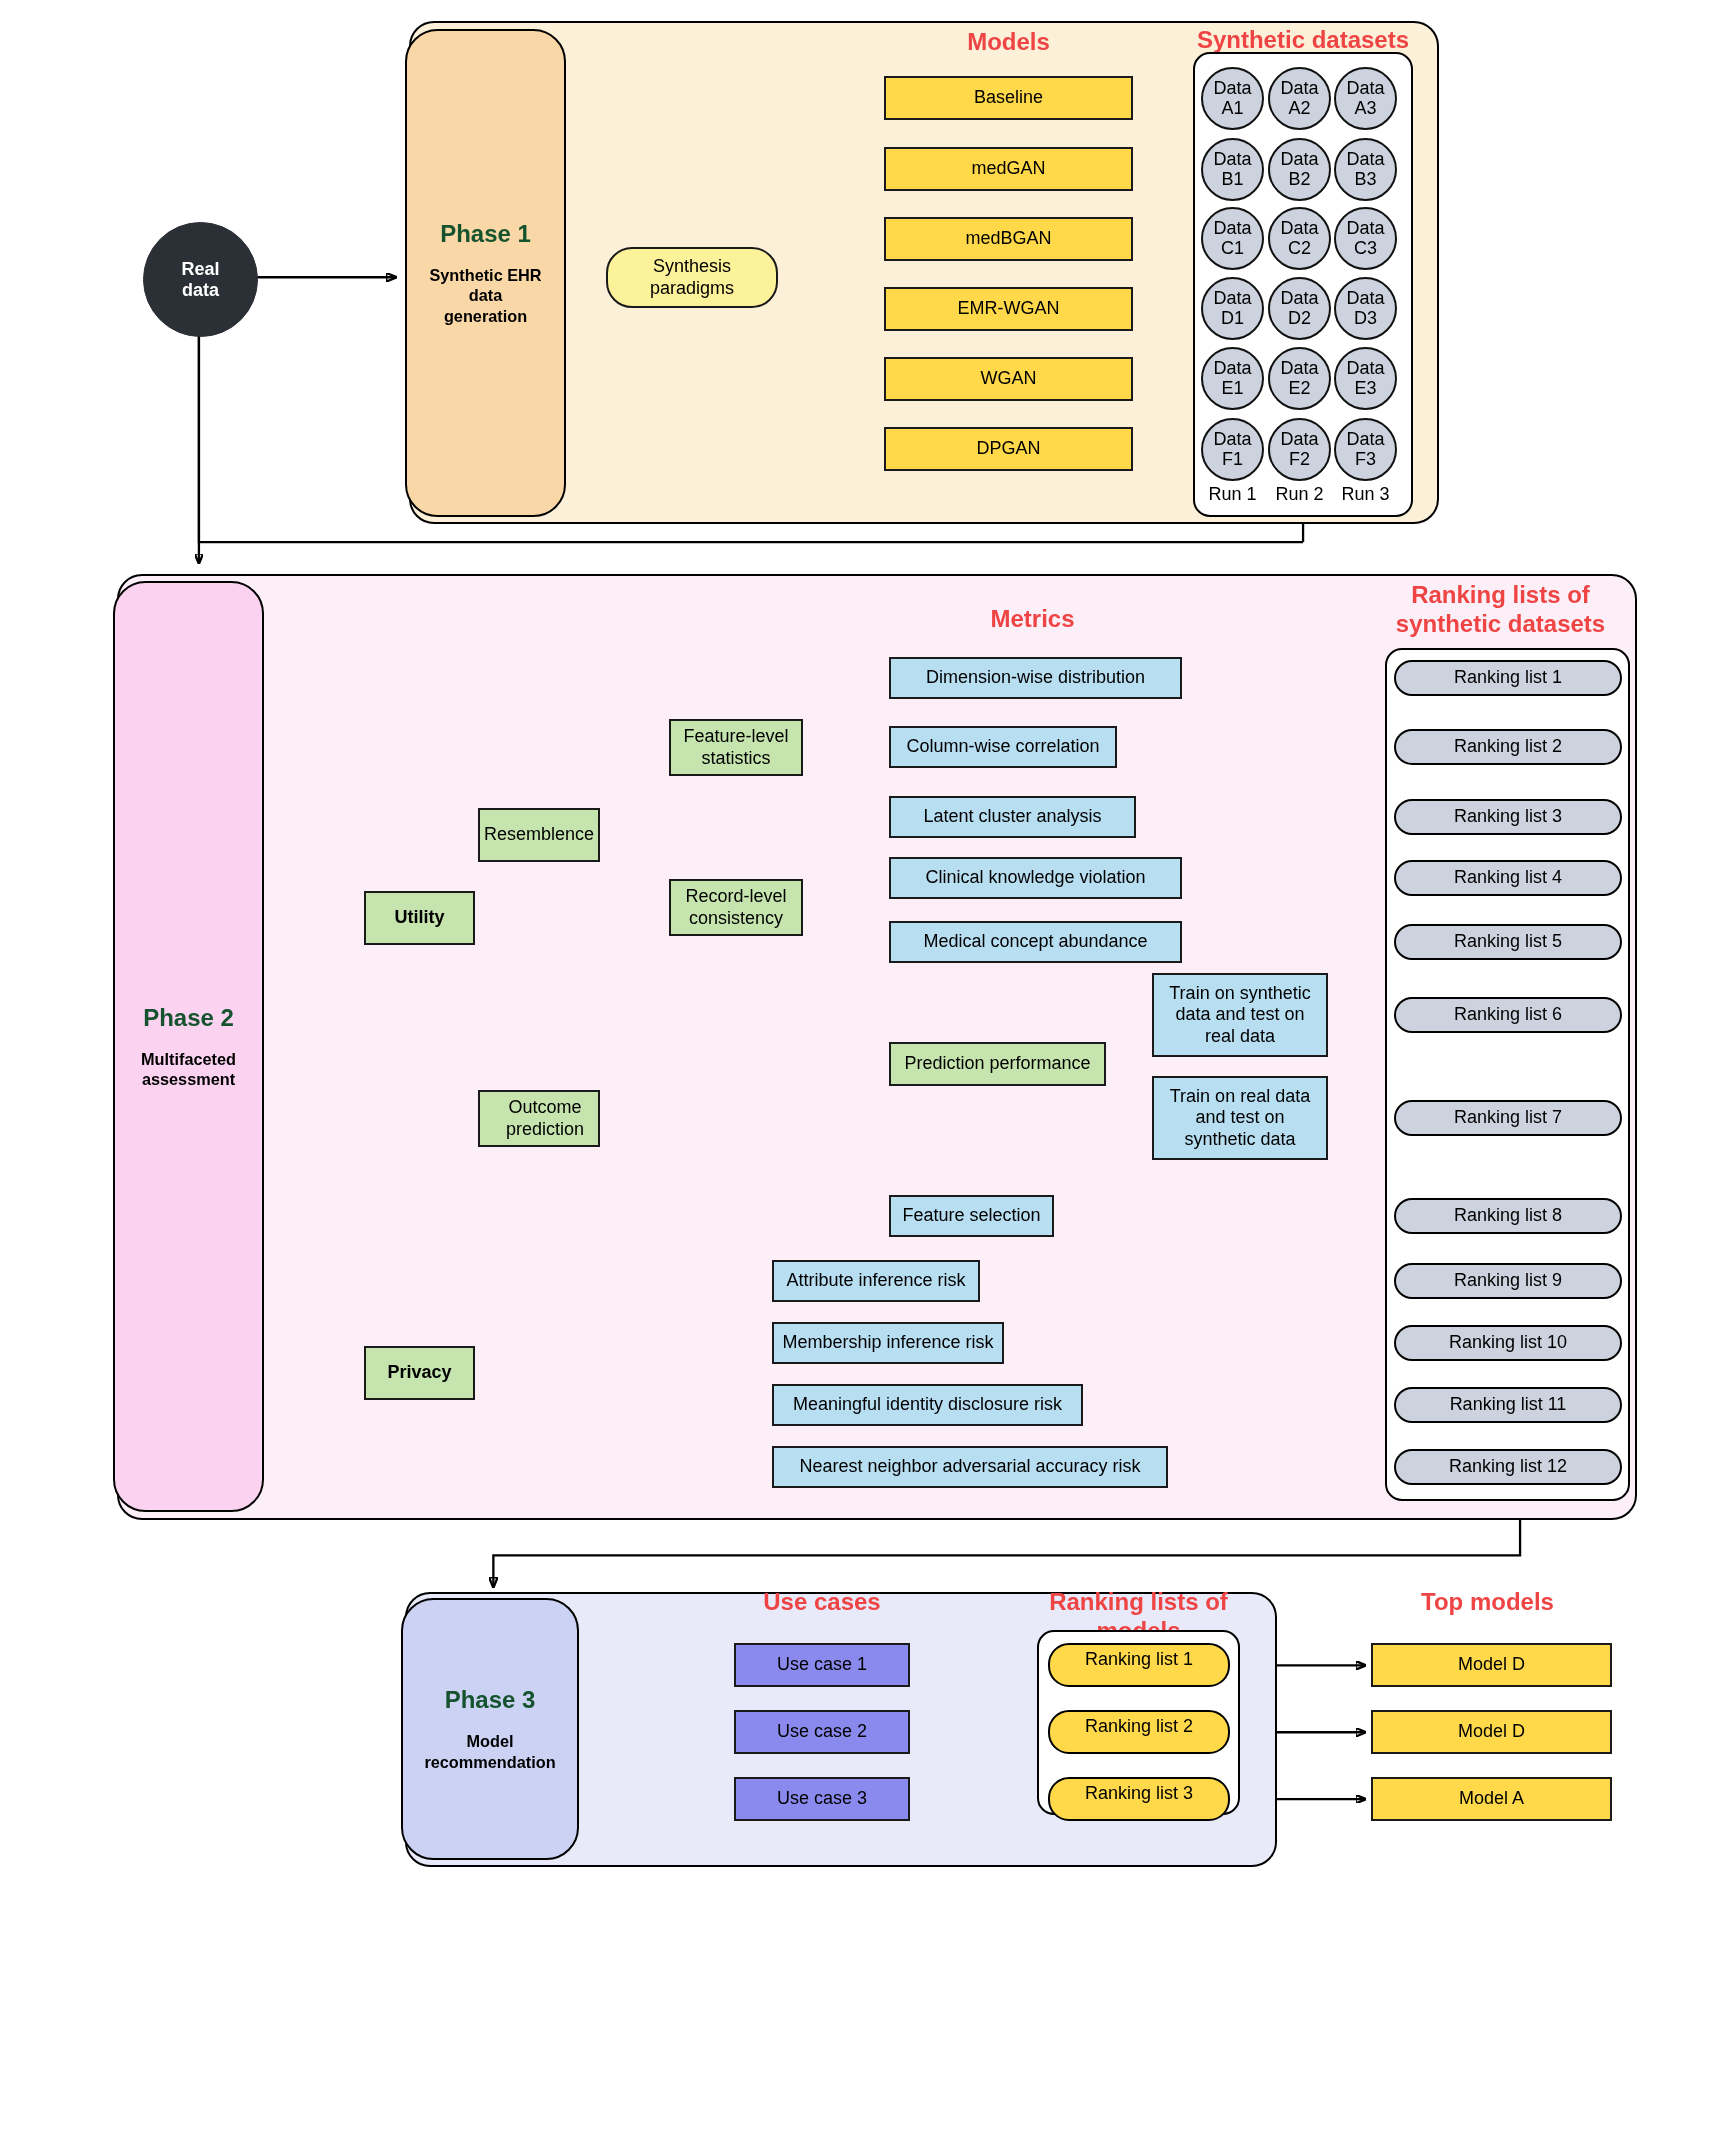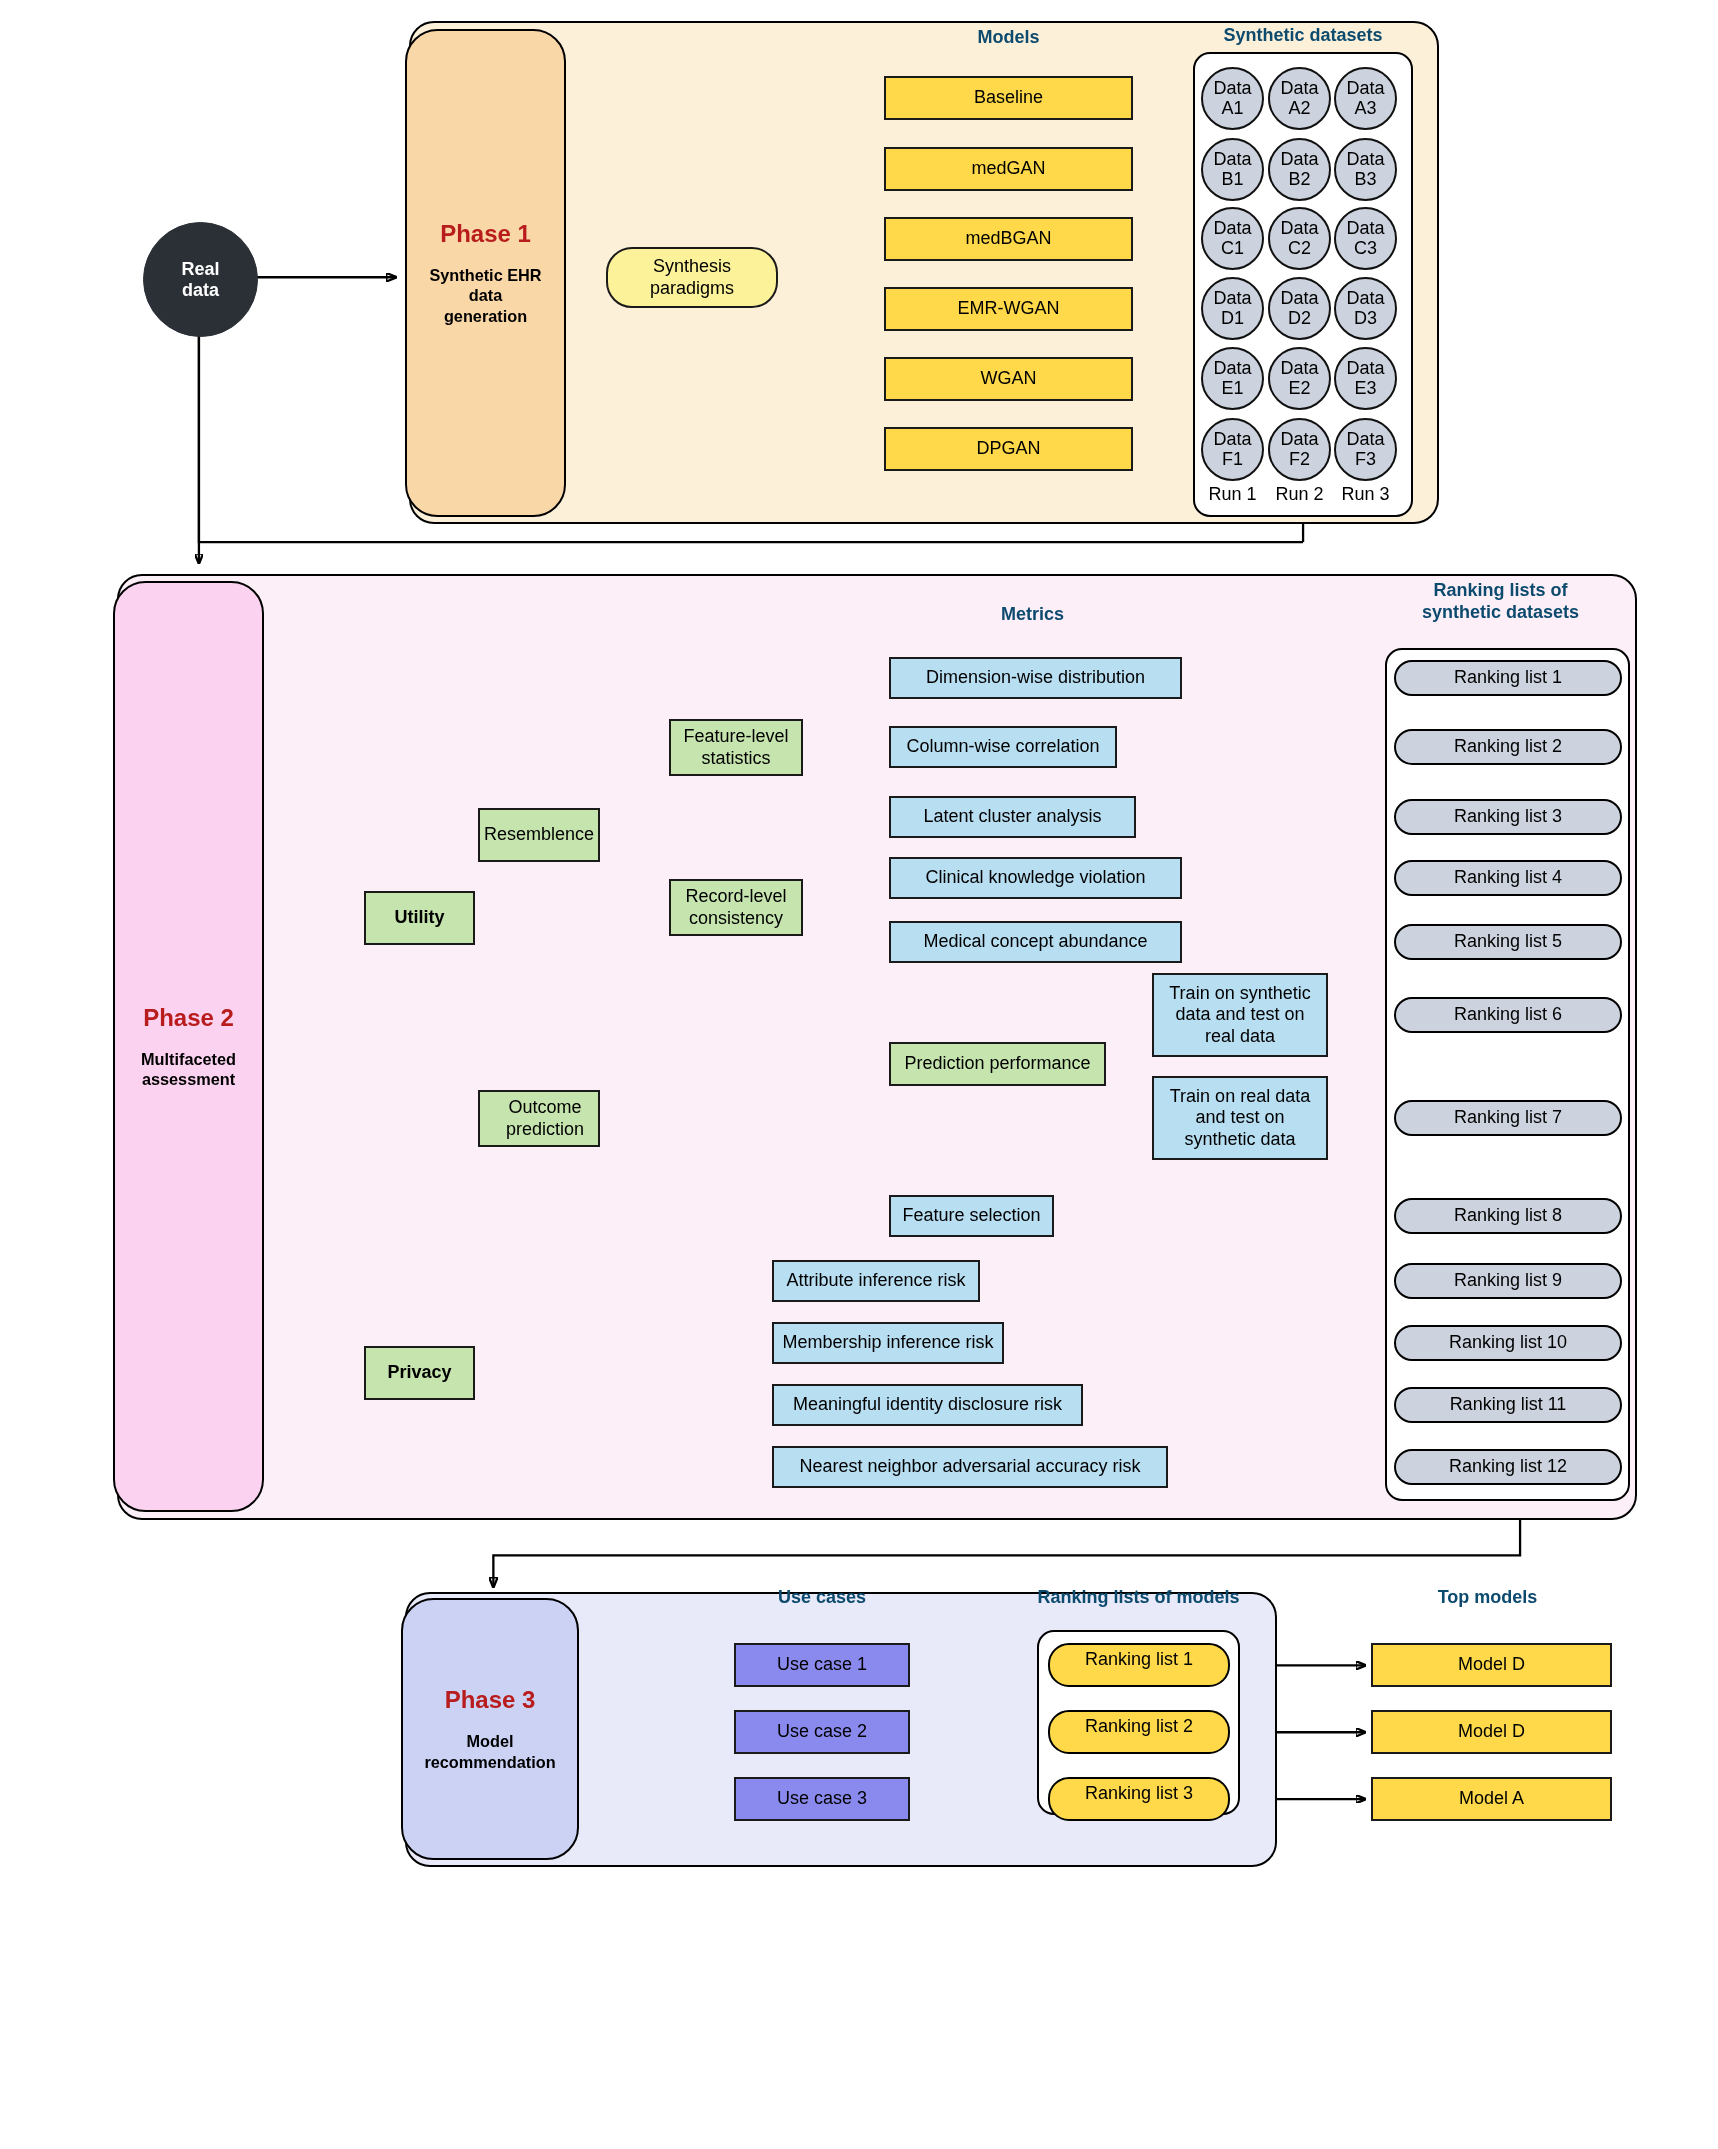--- a/index.html
+++ b/index.html
@@ -10,24 +10,24 @@
   .p1-wrap{left:409px;top:21px;width:1030px;height:503px;background:#fdf0d9;border-radius:25px;}
   .p2-wrap{left:117px;top:574px;width:1520px;height:946px;background:#fdeff8;border-radius:25px;}
   .p3-wrap{left:405px;top:1592px;width:872px;height:275px;background:#e9eaf9;border-radius:25px;}
 
   .phase-bar{position:absolute;box-sizing:border-box;border:2.4px solid #000;border-radius:32.5px;
              display:flex;flex-direction:column;align-items:center;justify-content:center;text-align:center;}
   .p1-bar{left:405px;top:29px;width:161px;height:488px;background:#fad7a7;}
   .p2-bar{left:113px;top:581px;width:151px;height:931px;background:#fbd3f0;}
   .p3-bar{left:401px;top:1598px;width:178px;height:262px;background:#ccd2f4;}
 
-  .phase-title{font-weight:bold;font-size:24px;color:#b91c1c;}
+  .phase-title{font-weight:bold;font-size:24px;color:#14532d;}
   .phase-sub{font-weight:bold;font-size:16.3px;color:#000;margin-top:17px;line-height:1.25;padding:0 7.6px;}
 
-  .col-head{position:absolute;font-weight:bold;font-size:18px;color:#0c4a6e;text-align:center;line-height:1.22;}
+  .col-head{position:absolute;font-weight:bold;font-size:24px;color:#ef4444;text-align:center;line-height:1.22;}
 
   .node{position:absolute;box-sizing:border-box;border:2.4px solid #1a1a1a;
         display:flex;align-items:center;justify-content:center;text-align:center;
         font-size:18px;color:#000;line-height:1.2;padding:1.9px 3.8px;}
   .n-yellow{background:#ffd94a;}
   .n-lightyellow{background:#fcf29a;}
   .n-green{background:#c6e5ae;}
   .n-blue{background:#b8def2;}
   .n-purple{background:#8a8aee;}
   .n-bold{font-weight:bold;margin-left:42px;}

